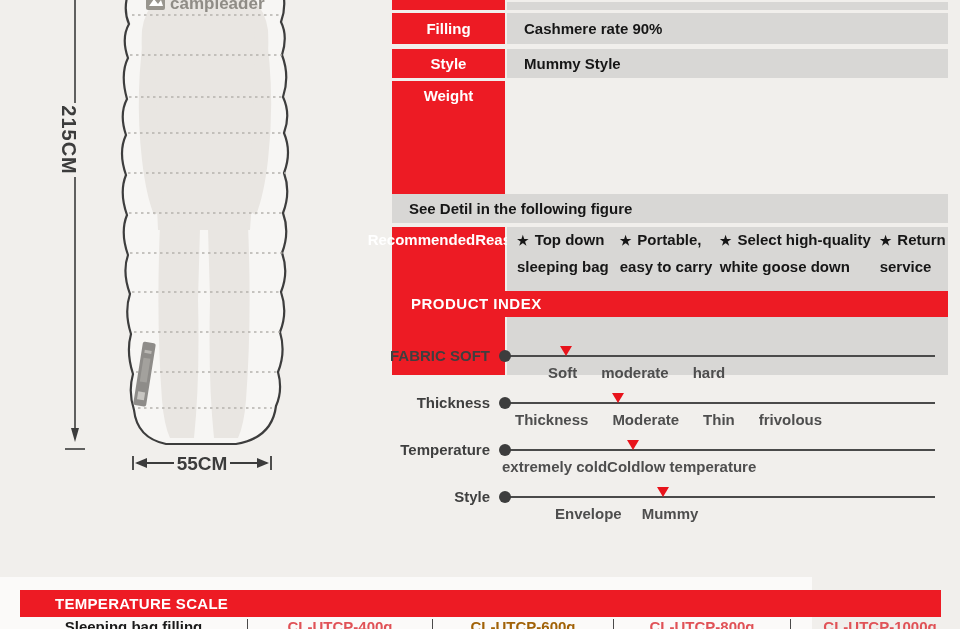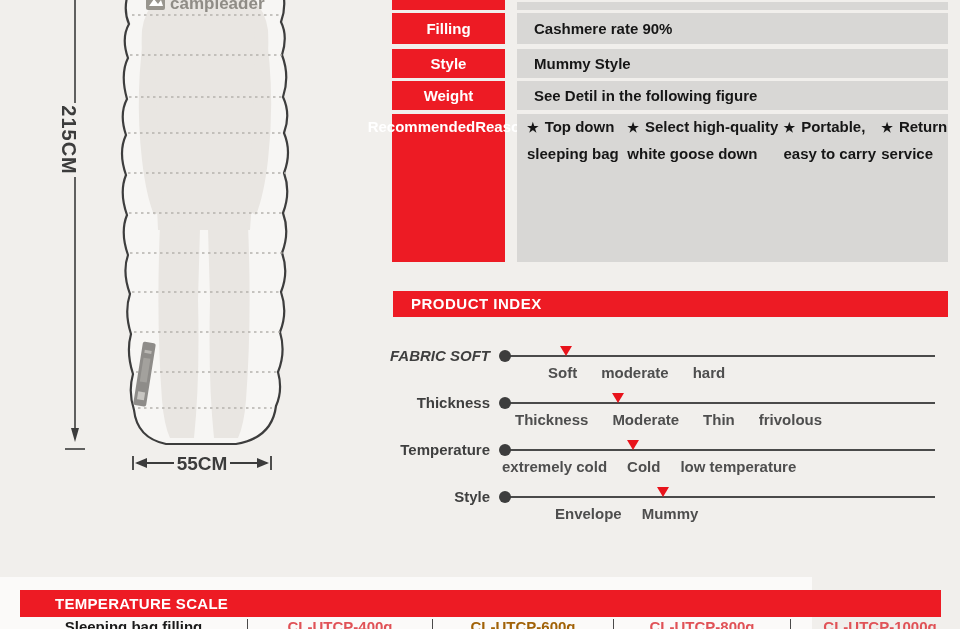--- a/index.html
+++ b/index.html
@@ -7,21 +7,21 @@
   .page{position:relative;width:960px;height:629px;background:#f1efec;overflow:hidden;}
 
   
   .illu-svg{position:absolute;left:50px;top:0;}
 
   
   .spec-table{position:absolute;left:392px;top:0;width:556px;}
   .spec-row{display:flex;margin-bottom:5px;}
   .spec-row.partial{margin-bottom:3px;}
   .spec-label{width:113px;background:#ed1b24;color:#ffffff;font-weight:bold;font-size:15px;
-              text-align:center;flex:0 0 113px;margin-right:12px;}
+              text-align:center;flex:0 0 113px;margin-right:2px;}
   .spec-value{flex:1;background:#d8d7d5;color:#161616;font-weight:bold;font-size:15px;
               padding-left:17px;}
   .h31{height:31px;line-height:31px;}
   .h29{height:29px;line-height:29px;}
   .h10{height:10px;}
   .h8{height:8px;margin-top:2px;}
   .spec-row.reco{height:148px;margin-bottom:0;}
   .reco-label{display:flex;flex-direction:row;justify-content:center;line-height:26px;height:148px;}
   .reco-value{display:flex;flex-direction:row;justify-content:center;height:148px;padding-left:10px;}
   .reco-item{line-height:26px;font-size:15px;font-weight:bold;color:#161616;}
@@ -131,41 +131,41 @@
       <div class="spec-value h8"></div>
     </div>
     <div class="spec-row">
       <div class="spec-label h31">Filling</div>
       <div class="spec-value h31">Cashmere rate 90%</div>
     </div>
     <div class="spec-row" style="margin-bottom:3px;">
       <div class="spec-label h29">Style</div>
       <div class="spec-value h29">Mummy Style</div>
     </div>
-    <div class="spec-row" style="margin-bottom:4px;">
+    <div class="spec-row" style="margin-bottom:4px;flex-direction:column;">
       <div class="spec-label h29">Weight</div>
       <div class="spec-value h29">See Detil in the following figure</div>
     </div>
     <div class="spec-row reco">
       <div class="spec-label reco-label">
         <span>Recommended</span>
         <span>Reason</span>
       </div>
       <div class="spec-value reco-value">
         <div class="reco-item"><span class="star">★</span><span>Top down sleeping bag</span></div>
+        <div class="reco-item"><span class="star">★</span><span>Portable, easy to carry</span></div>
         <div class="reco-item"><span class="star">★</span><span>Select high-quality white goose down</span></div>
-        <div class="reco-item"><span class="star">★</span><span>Portable, easy to carry</span></div>
         <div class="reco-item"><span class="star">★</span><span>Return service</span></div>
       </div>
     </div>
   </div>
 
   <div class="pi-banner">PRODUCT INDEX</div>
 
-  <div class="slider-label" style="top:347px;font-style:italic;">FABRIC SOFT</div>
+  <div class="slider-label" style="top:347px;">FABRIC SOFT</div>
   <div class="slider-line" style="top:355px;"></div>
   <div class="slider-dot" style="left:499px;top:350px;"></div>
   <div class="slider-marker" style="left:560px;top:346px;"></div>
   <div class="slider-ticks" style="left:548px;top:364px;gap:24px;">
     <span>Soft</span>
     <span>moderate</span>
     <span>hard</span>
   </div>
 
   <div class="slider-label" style="top:394px;">Thickness</div>
@@ -176,21 +176,21 @@
     <span>Thickness</span>
     <span>Moderate</span>
     <span>Thin</span>
     <span>frivolous</span>
   </div>
 
   <div class="slider-label" style="top:441px;">Temperature</div>
   <div class="slider-line" style="top:449px;"></div>
   <div class="slider-dot" style="left:499px;top:444px;"></div>
   <div class="slider-marker" style="left:627px;top:440px;"></div>
-  <div class="slider-ticks" style="left:502px;top:458px;gap:20px;">
+  <div class="slider-ticks" style="left:502px;top:458px;">
     <span>extremely cold</span>
     <span>Cold</span>
     <span>low temperature</span>
   </div>
 
   <div class="slider-label" style="top:488px;">Style</div>
   <div class="slider-line" style="top:496px;"></div>
   <div class="slider-dot" style="left:499px;top:491px;"></div>
   <div class="slider-marker" style="left:657px;top:487px;"></div>
   <div class="slider-ticks" style="left:555px;top:505px;gap:20px;">

